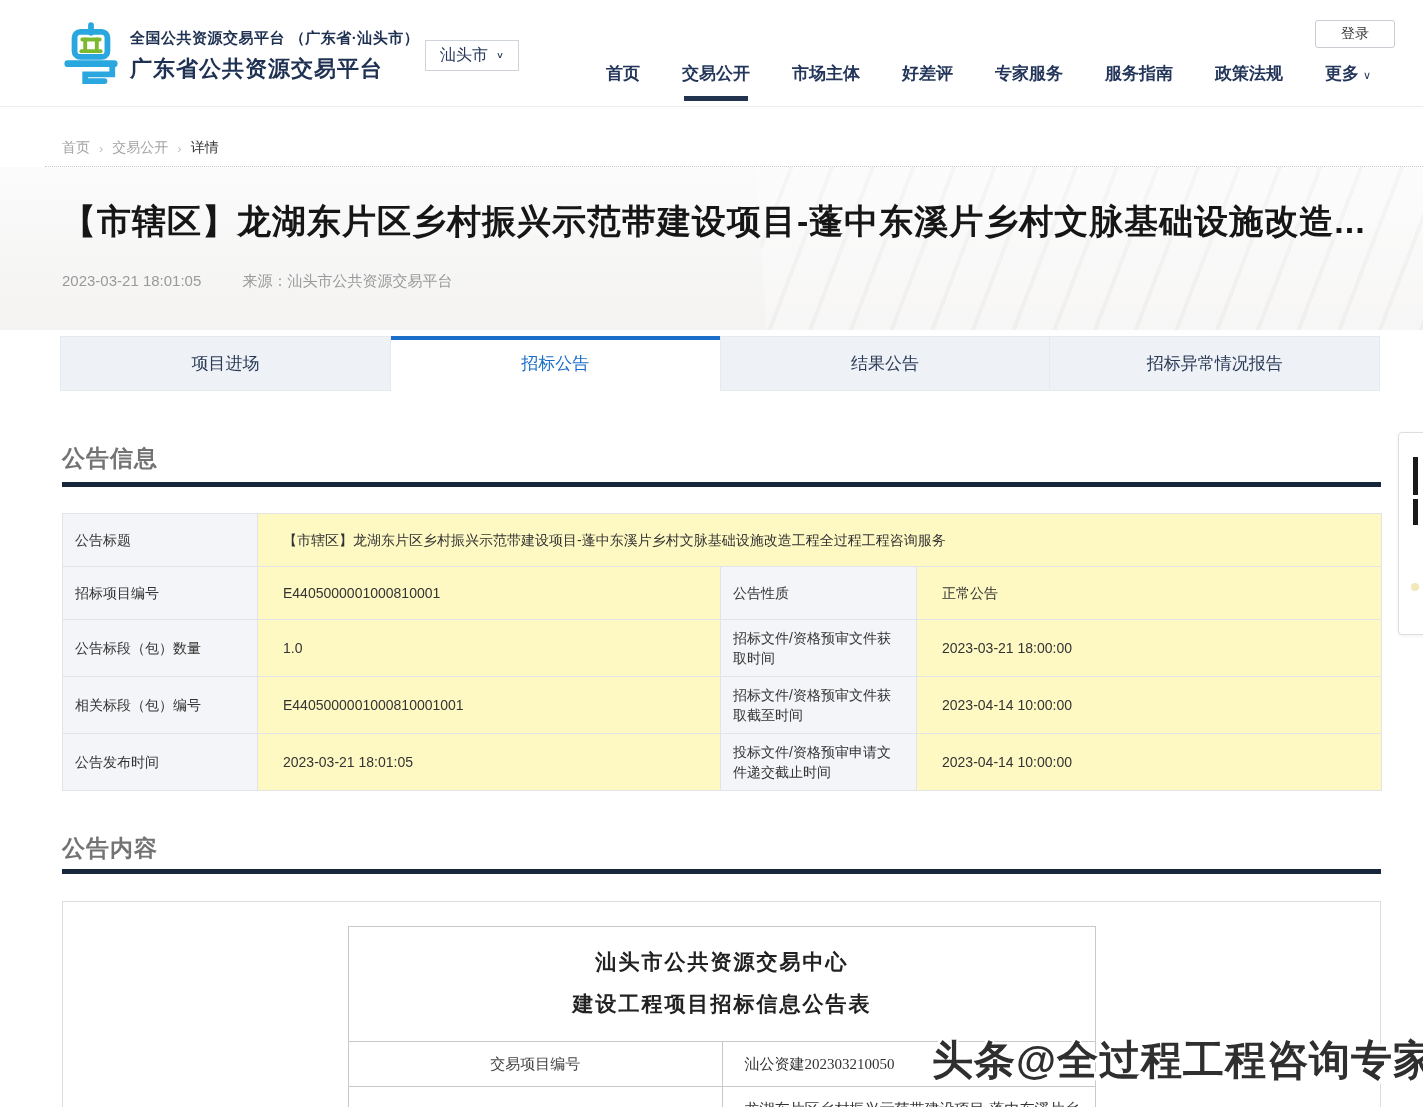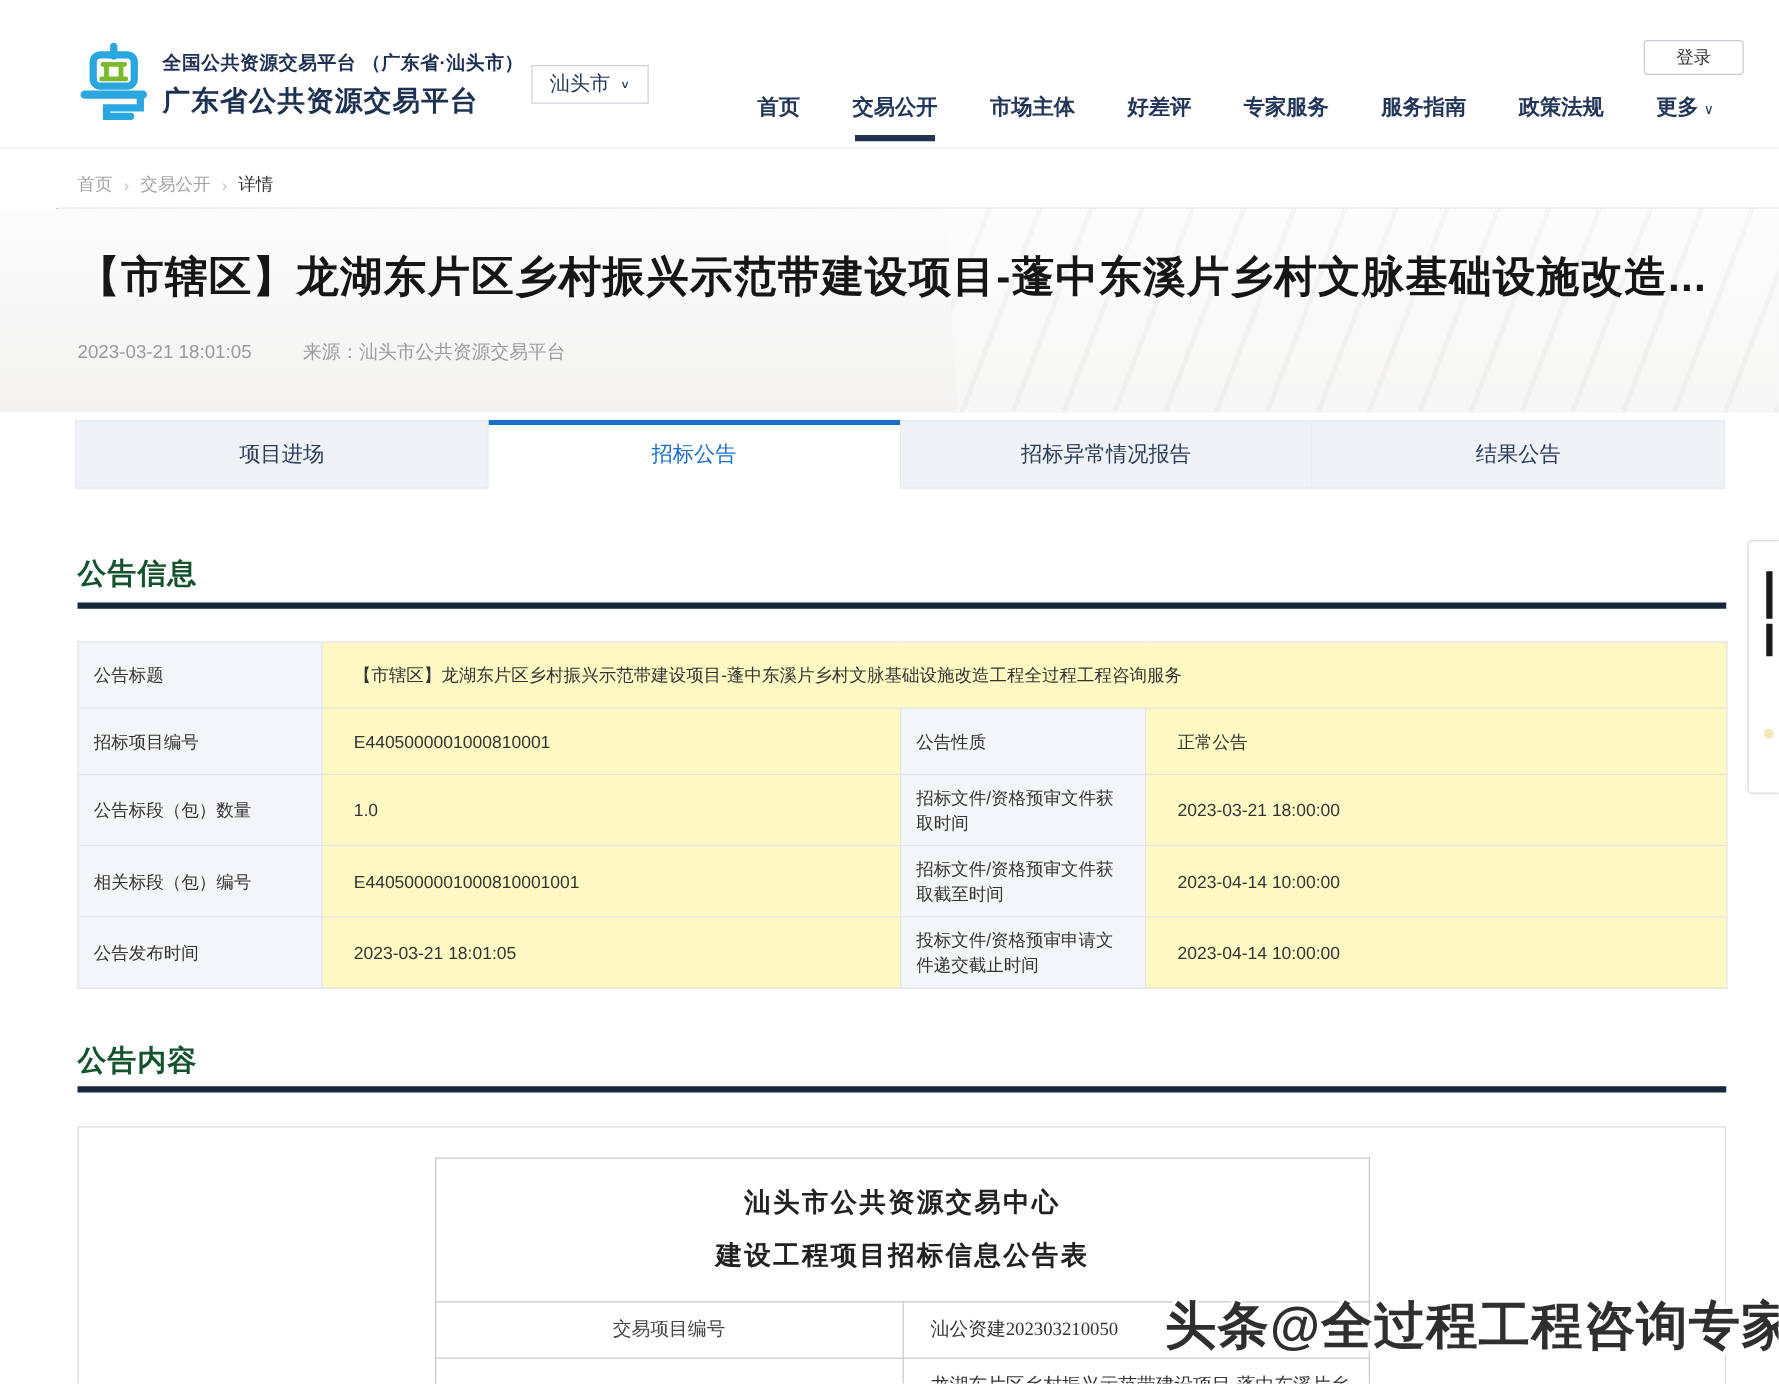--- a/index.html
+++ b/index.html
@@ -1,21 +1,21 @@
 <!DOCTYPE html>
 <html><head>
 <meta charset="utf-8">
 <style>
   * { margin:0; padding:0; box-sizing:border-box; }
   html,body { width:1423px; height:1107px; overflow:hidden; background:#fff;
               font-family:"Liberation Sans","DejaVu Sans",sans-serif; color:#333; }
   .stage { position:relative; width:1423px; height:1107px; overflow:hidden; background:#fff; }
 
   
-  .header { position:absolute; top:16px; left:0; width:1423px; height:103px; background:#fff;
+  .header { position:absolute; top:4px; left:0; width:1423px; height:103px; background:#fff;
             border-bottom:1px solid #ececec; z-index:5; }
   .logo { position:absolute; left:62px; top:13px; width:58px; height:76px; }
   .brand { position:absolute; left:130px; top:25px; color:#1f3152; }
   .brand .l1 { font-size:15px; font-weight:bold; letter-spacing:.5px; }
   .brand .l2 { font-size:22px; font-weight:bold; margin-top:6px; letter-spacing:1px; }
   .city-select { position:absolute; left:425px; top:36px; width:94px; height:31px;
                  border:1px solid #ced2d9; border-radius:0; display:flex; align-items:center;
                  justify-content:center; gap:8px; font-size:16px; color:#23365a; cursor:pointer; }
   .city-select .chev { font-size:11px; color:#23365a; transform:scaleY(.8); }
   .nav { position:absolute; left:606px; top:58px; display:flex; gap:42px; }
@@ -50,21 +50,21 @@
   
   .tabs { position:absolute; left:60px; top:336px; width:1320px; height:55px; display:flex; z-index:3; }
   .tab { flex:1; display:flex; align-items:center; justify-content:center; font-size:17px;
          color:#2a3b58; background:#eef1f5; border:1px solid #e6e9ee; border-left:none; cursor:pointer;
          position:relative; }
   .tab:first-child { border-left:1px solid #e6e9ee; }
   .tab.active { background:#fff; color:#1a6ec8; border-bottom:none; border-top:none; }
   .tab.active::before { content:""; position:absolute; top:0; left:0; right:0; height:4px; background:#1a6ec8; }
 
   
-  .section-title { position:absolute; left:62px; font-size:23px; font-weight:bold; color:#14532d;
+  .section-title { position:absolute; left:62px; font-size:23px; font-weight:bold; color:#737373;
                    letter-spacing:1px; }
   .st1 { top:443px; } .st2 { top:833px; }
   .section-bar { position:absolute; left:62px; width:1319px; height:5px; background:#16273c; }
   .sb1 { top:482px; } .sb2 { top:869px; }
 
   
   .info-table { position:absolute; left:62px; top:513px; width:1319px; border-collapse:collapse;
                 font-size:14px; color:#333; table-layout:fixed; }
   .info-table td { border:1px solid #e2e4e8; height:53px; padding:8px 14px 8px 25px; line-height:20px;
                    vertical-align:middle; background:#fef9c3; }
@@ -148,22 +148,22 @@
   </div>
   <div class="article-title">【市辖区】龙湖东片区乡村振兴示范带建设项目-蓬中东溪片乡村文脉基础设施改造...</div>
   <div class="article-meta">
     <span>2023-03-21 18:01:05</span>
     <span class="src">来源：汕头市公共资源交易平台</span>
   </div>
 
   <div class="tabs">
     <div class="tab">项目进场</div>
     <div class="tab active">招标公告</div>
+    <div class="tab">结果公告</div>
     <div class="tab">招标异常情况报告</div>
-    <div class="tab">结果公告</div>
   </div>
 
   <div class="section-title st1">公告信息</div>
   <div class="section-bar sb1"></div>
 
   <table class="info-table">
     <colgroup>
         <col class="c1">
         <col class="c2">
         <col class="c3">

